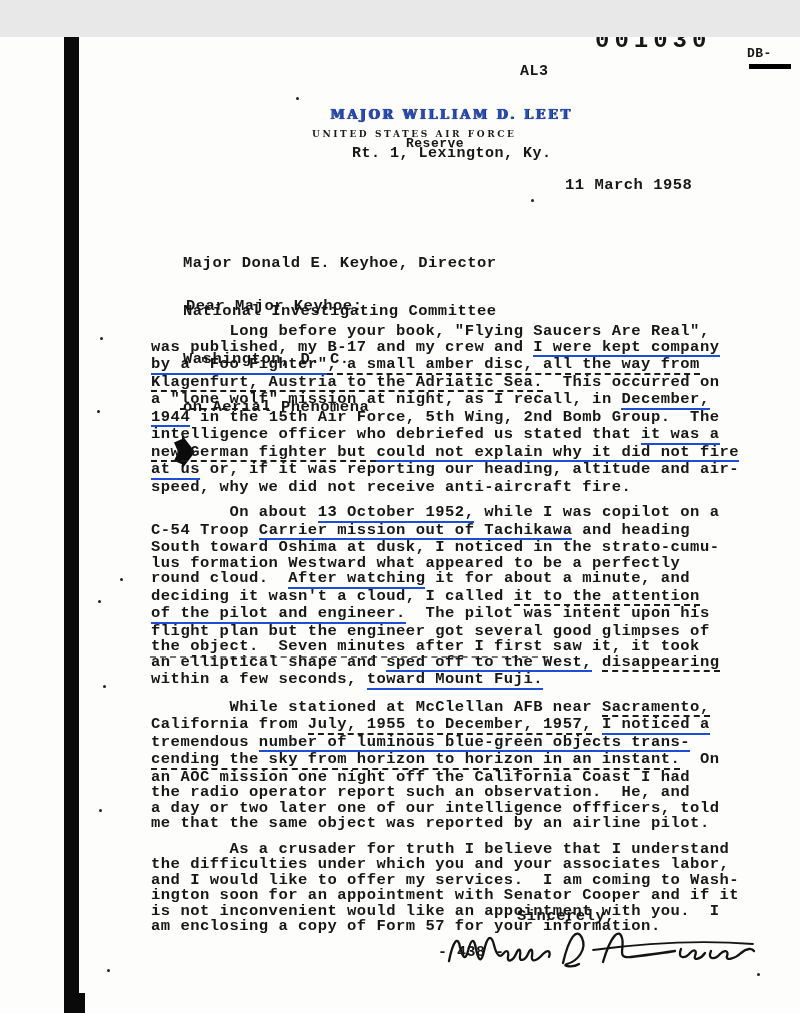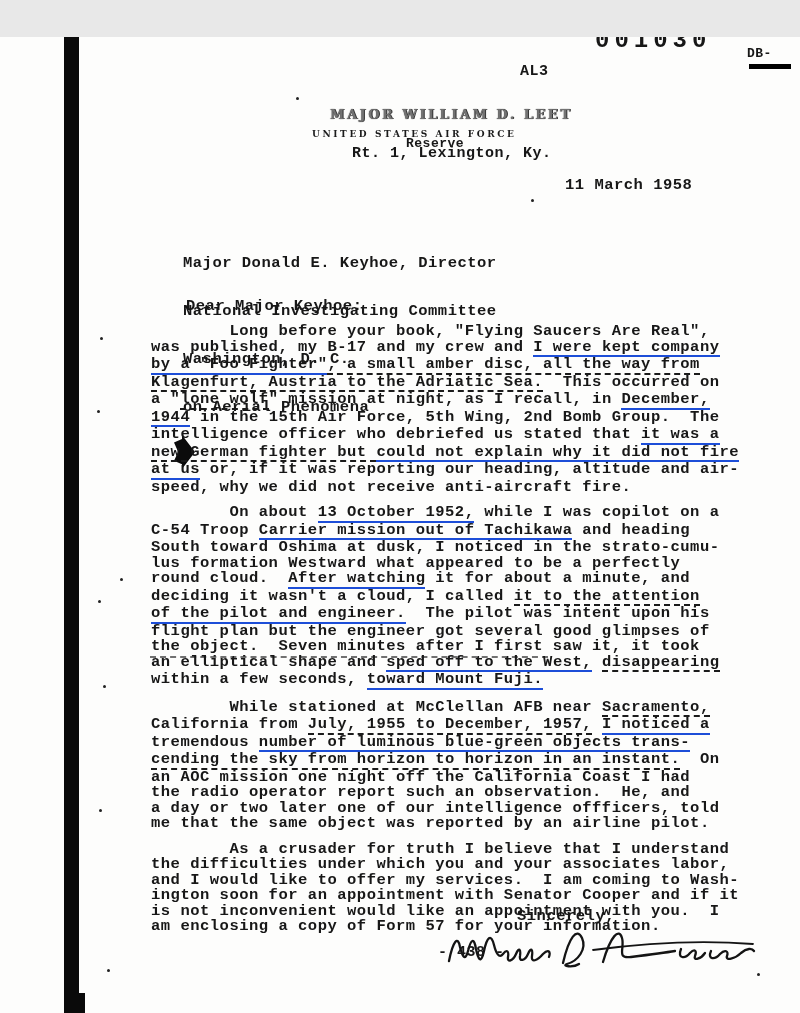--- a/index.html
+++ b/index.html
@@ -21,21 +21,21 @@
   .ud{border-bottom:2px dashed #1b1b1b;}
   .recipient{position:absolute;left:183px;top:186px;font-size:15.5px;line-height:16px;}
   .salutation{position:absolute;left:186px;top:260px;font-size:15.5px;}
   .dateline{position:absolute;left:565px;top:139px;font-size:15.5px;}
   .al3{position:absolute;left:520px;top:26px;font-size:15px;}
   .closing{position:absolute;left:517px;top:870px;font-size:15.5px;}
   .pagenum{position:absolute;left:438px;top:907px;font-size:15px;}
   
   .lh-name{position:absolute;left:330px;top:70px;width:215px;text-align:center;
      font-family:"DejaVu Serif",serif;font-weight:700;font-size:13px;letter-spacing:2.5px;
-     color:#737373;text-shadow:0 0 1px #2a2a2a,1px 0 0 #3a3a3a;white-space:nowrap;}
+     color:#1d4ed8;text-shadow:0 0 1px #2a2a2a,1px 0 0 #3a3a3a;white-space:nowrap;}
   .lh-branch{position:absolute;left:312px;top:92px;width:192px;text-align:center;
      font-family:"DejaVu Serif",serif;font-weight:700;font-size:9px;letter-spacing:2.6px;
      filter:blur(.45px);color:#1c1c1c;white-space:nowrap;}
   .lh-unit{position:absolute;left:398px;top:99px;font-size:13px;padding-left:8px;}
   .lh-addr{position:absolute;left:352px;top:108px;font-size:15px;}
   
   .serial-clip{position:absolute;left:595px;top:0;width:135px;height:15px;overflow:hidden;}
   .serial-clip span{display:block;position:relative;top:-10px;font-size:24px;font-weight:700;letter-spacing:5px;}
   .db-label{position:absolute;left:747px;top:9px;font-size:13px;}
   .db-bar{position:absolute;left:749px;top:27px;width:42px;height:5px;background:#000;}

